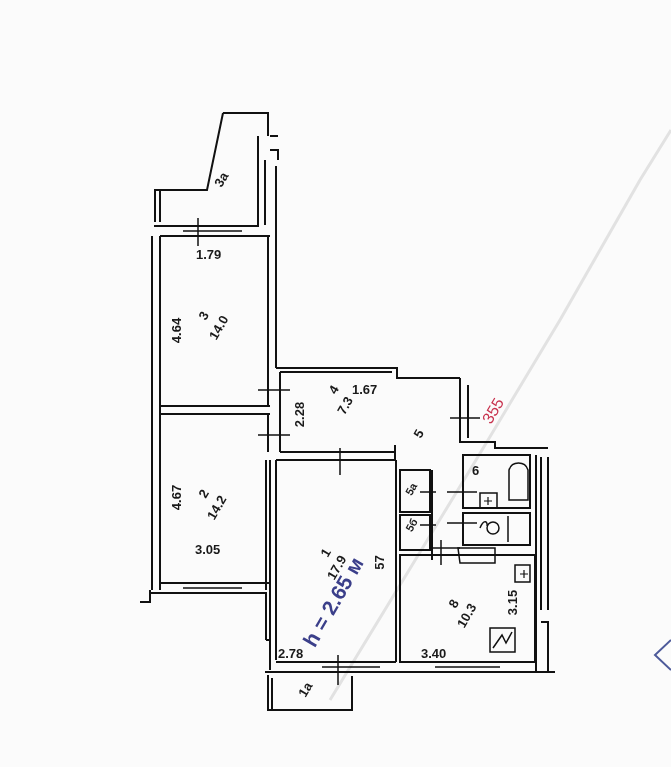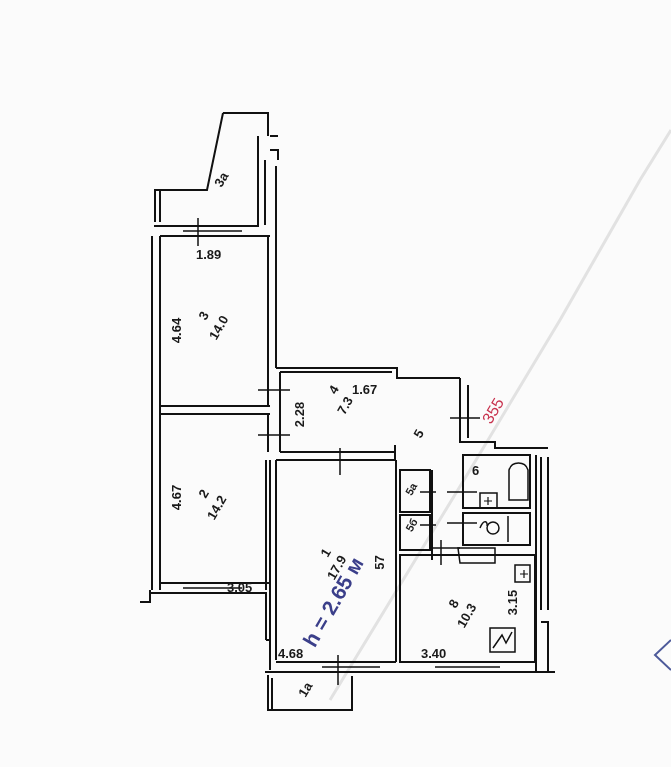--- a/index.html
+++ b/index.html
@@ -137,46 +137,46 @@
       <path d="M441 540 L441 565"></path>
       <path d="M430 548 L460 548"></path>
     </g>
   </g>
 
   <path d="M671 640 L655 655 L671 670" stroke="#4d5a9a" stroke-width="2" fill="none"></path>
 </svg>
 
 <div class="lbl dim rot" style="left:214px;top:172px;">3а</div>
 
-<div class="lbl dim" style="left:196px;top:247px;">1.89</div>
+<div class="lbl dim" style="left:196px;top:247px;">1.79</div>
 <div class="lbl dim rotv" style="left:164px;top:323px;">4.64</div>
 <div class="lbl num rot" style="left:200px;top:308px;">3</div>
 <div class="lbl num rot" style="left:206px;top:320px;">14.0</div>
 
 <div class="lbl dim rotv" style="left:164px;top:490px;">4.67</div>
 <div class="lbl num rot" style="left:200px;top:486px;">2</div>
 <div class="lbl num rot" style="left:204px;top:500px;">14.2</div>
-<div class="lbl dim" style="left:195px;top:580px;margin-left:32px;">3.05</div>
+<div class="lbl dim" style="left:195px;top:542px;">3.05</div>
 
 <div class="lbl dim rotv" style="left:287px;top:407px;">2.28</div>
 <div class="lbl num rot" style="left:330px;top:382px;">4</div>
 <div class="lbl num rot" style="left:336px;top:398px;">7.3</div>
 <div class="lbl dim" style="left:352px;top:382px;">1.67</div>
 
 <div class="lbl num rot" style="left:415px;top:426px;">5</div>
 <div class="lbl red rot" style="left:480px;top:402px;">355</div>
 
 <div class="lbl num" style="left:472px;top:463px;">6</div>
 <div class="lbl num rot" style="left:405px;top:483px;font-size:11px;">5а</div>
 <div class="lbl num rot" style="left:405px;top:519px;font-size:11px;">5б</div>
 
 <div class="lbl num rot" style="left:322px;top:545px;">1</div>
 <div class="lbl num rot" style="left:324px;top:560px;">17.9</div>
 <div class="lbl blue rot" style="left:284px;top:590px;">h = 2.65 м</div>
 <div class="lbl dim rotv" style="left:372px;top:555px;">57</div>
-<div class="lbl dim" style="left:278px;top:646px;">4.68</div>
+<div class="lbl dim" style="left:278px;top:646px;">2.78</div>
 
 <div class="lbl num rot" style="left:450px;top:596px;">8</div>
 <div class="lbl num rot" style="left:454px;top:608px;">10.3</div>
 <div class="lbl dim rotv" style="left:500px;top:595px;">3.15</div>
 <div class="lbl dim" style="left:421px;top:646px;">3.40</div>
 
 <div class="lbl num rot" style="left:298px;top:682px;">1а</div>
 
 </body></html>

